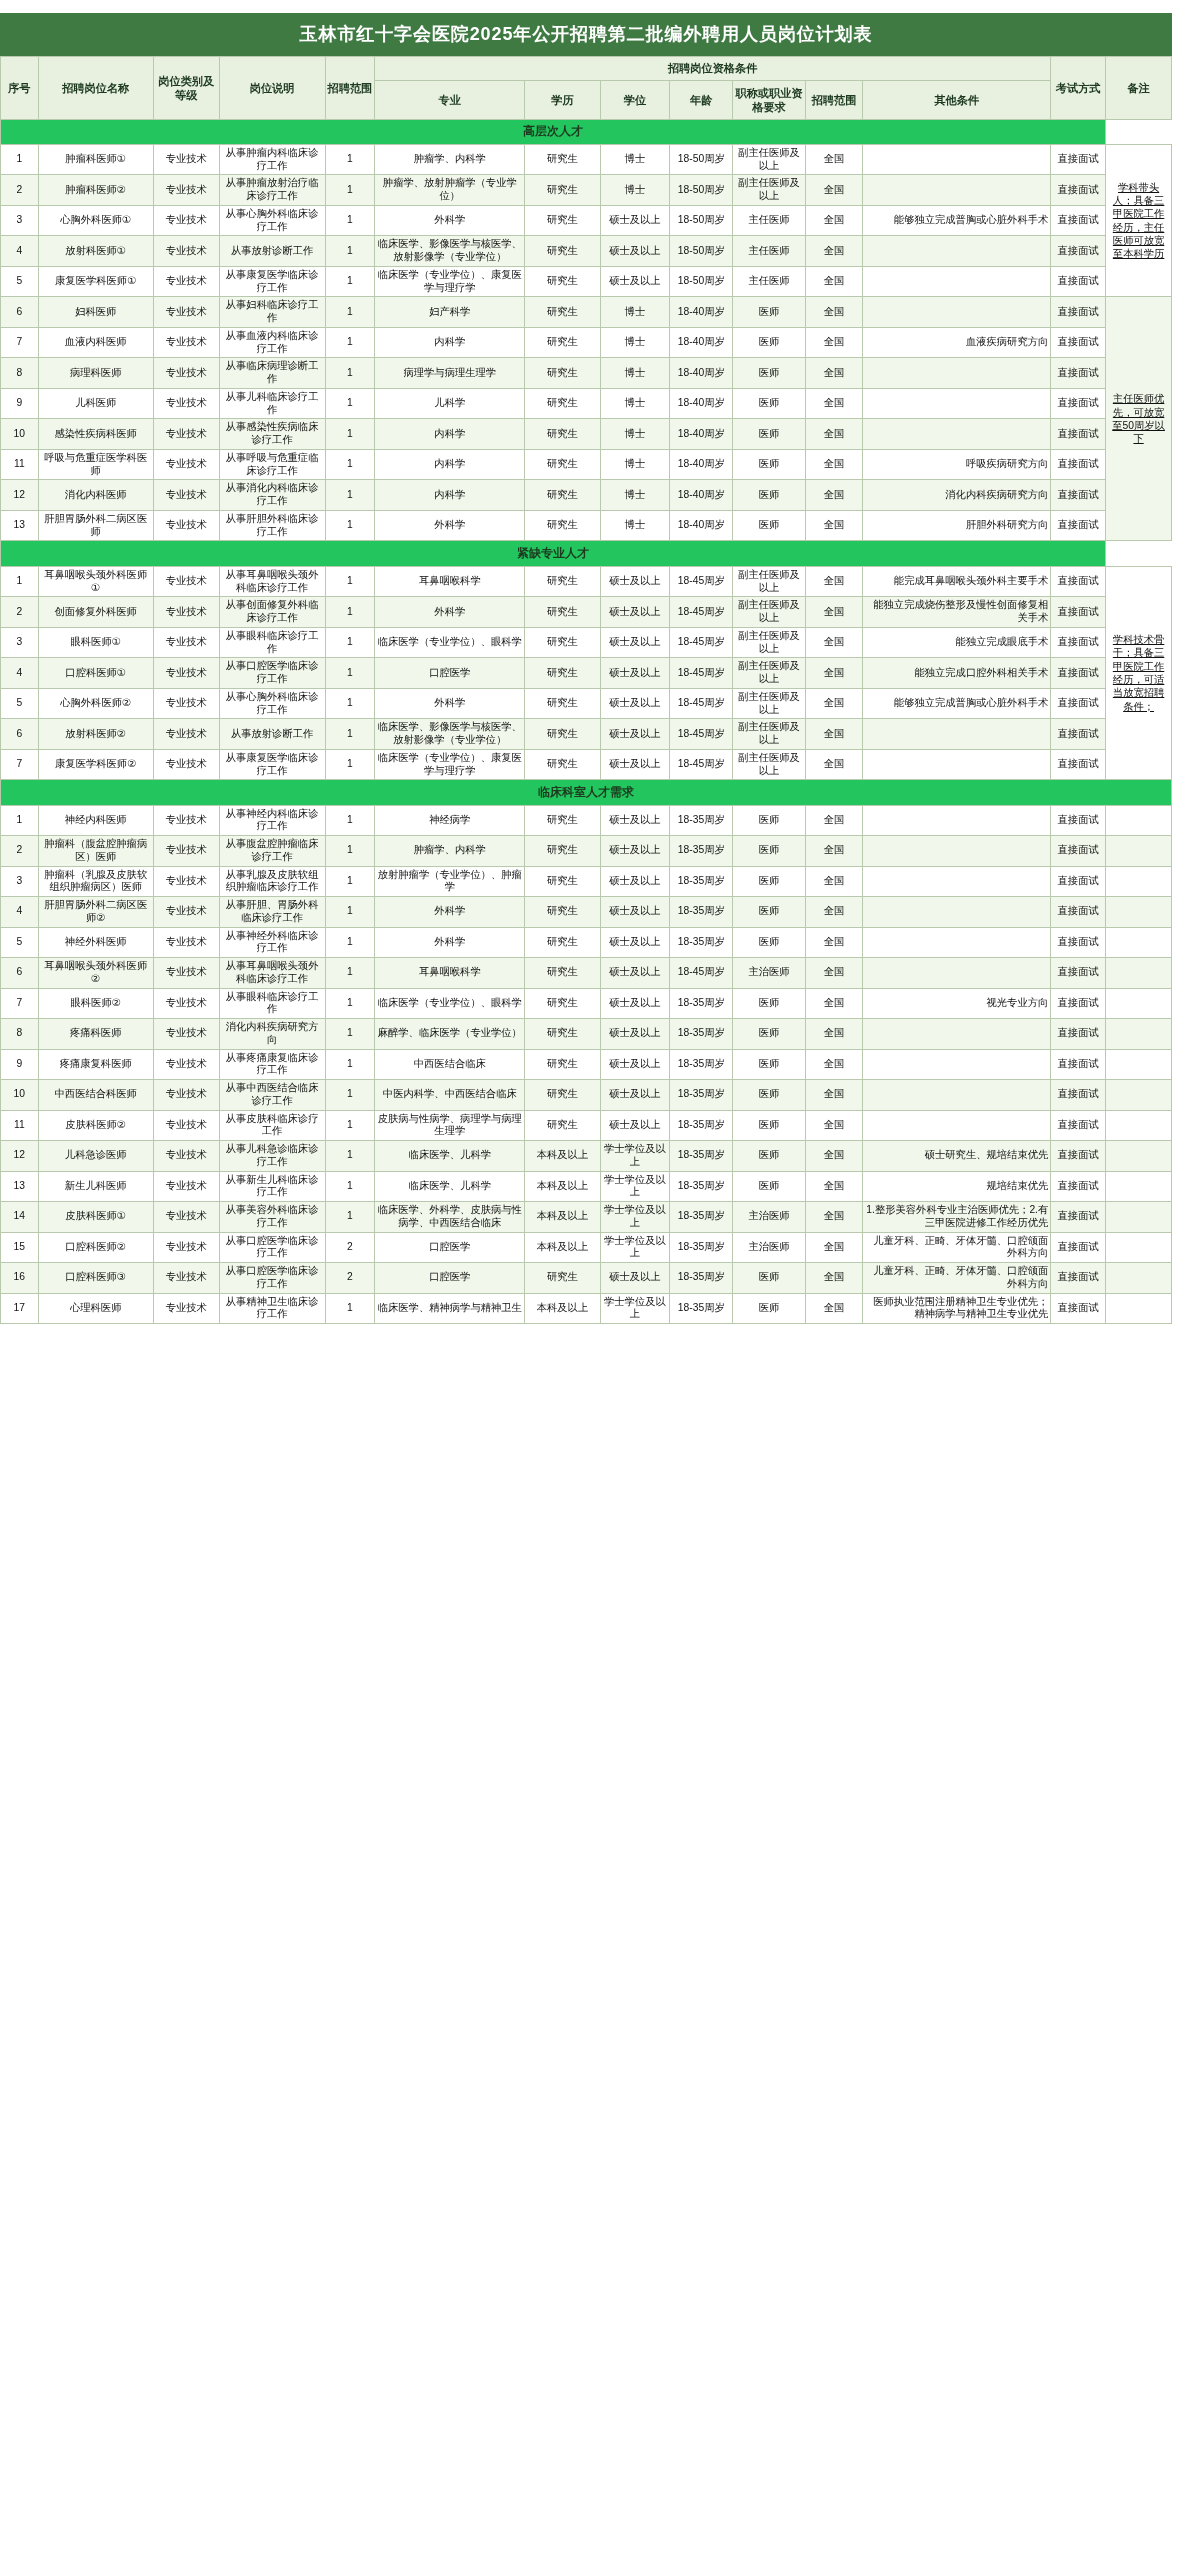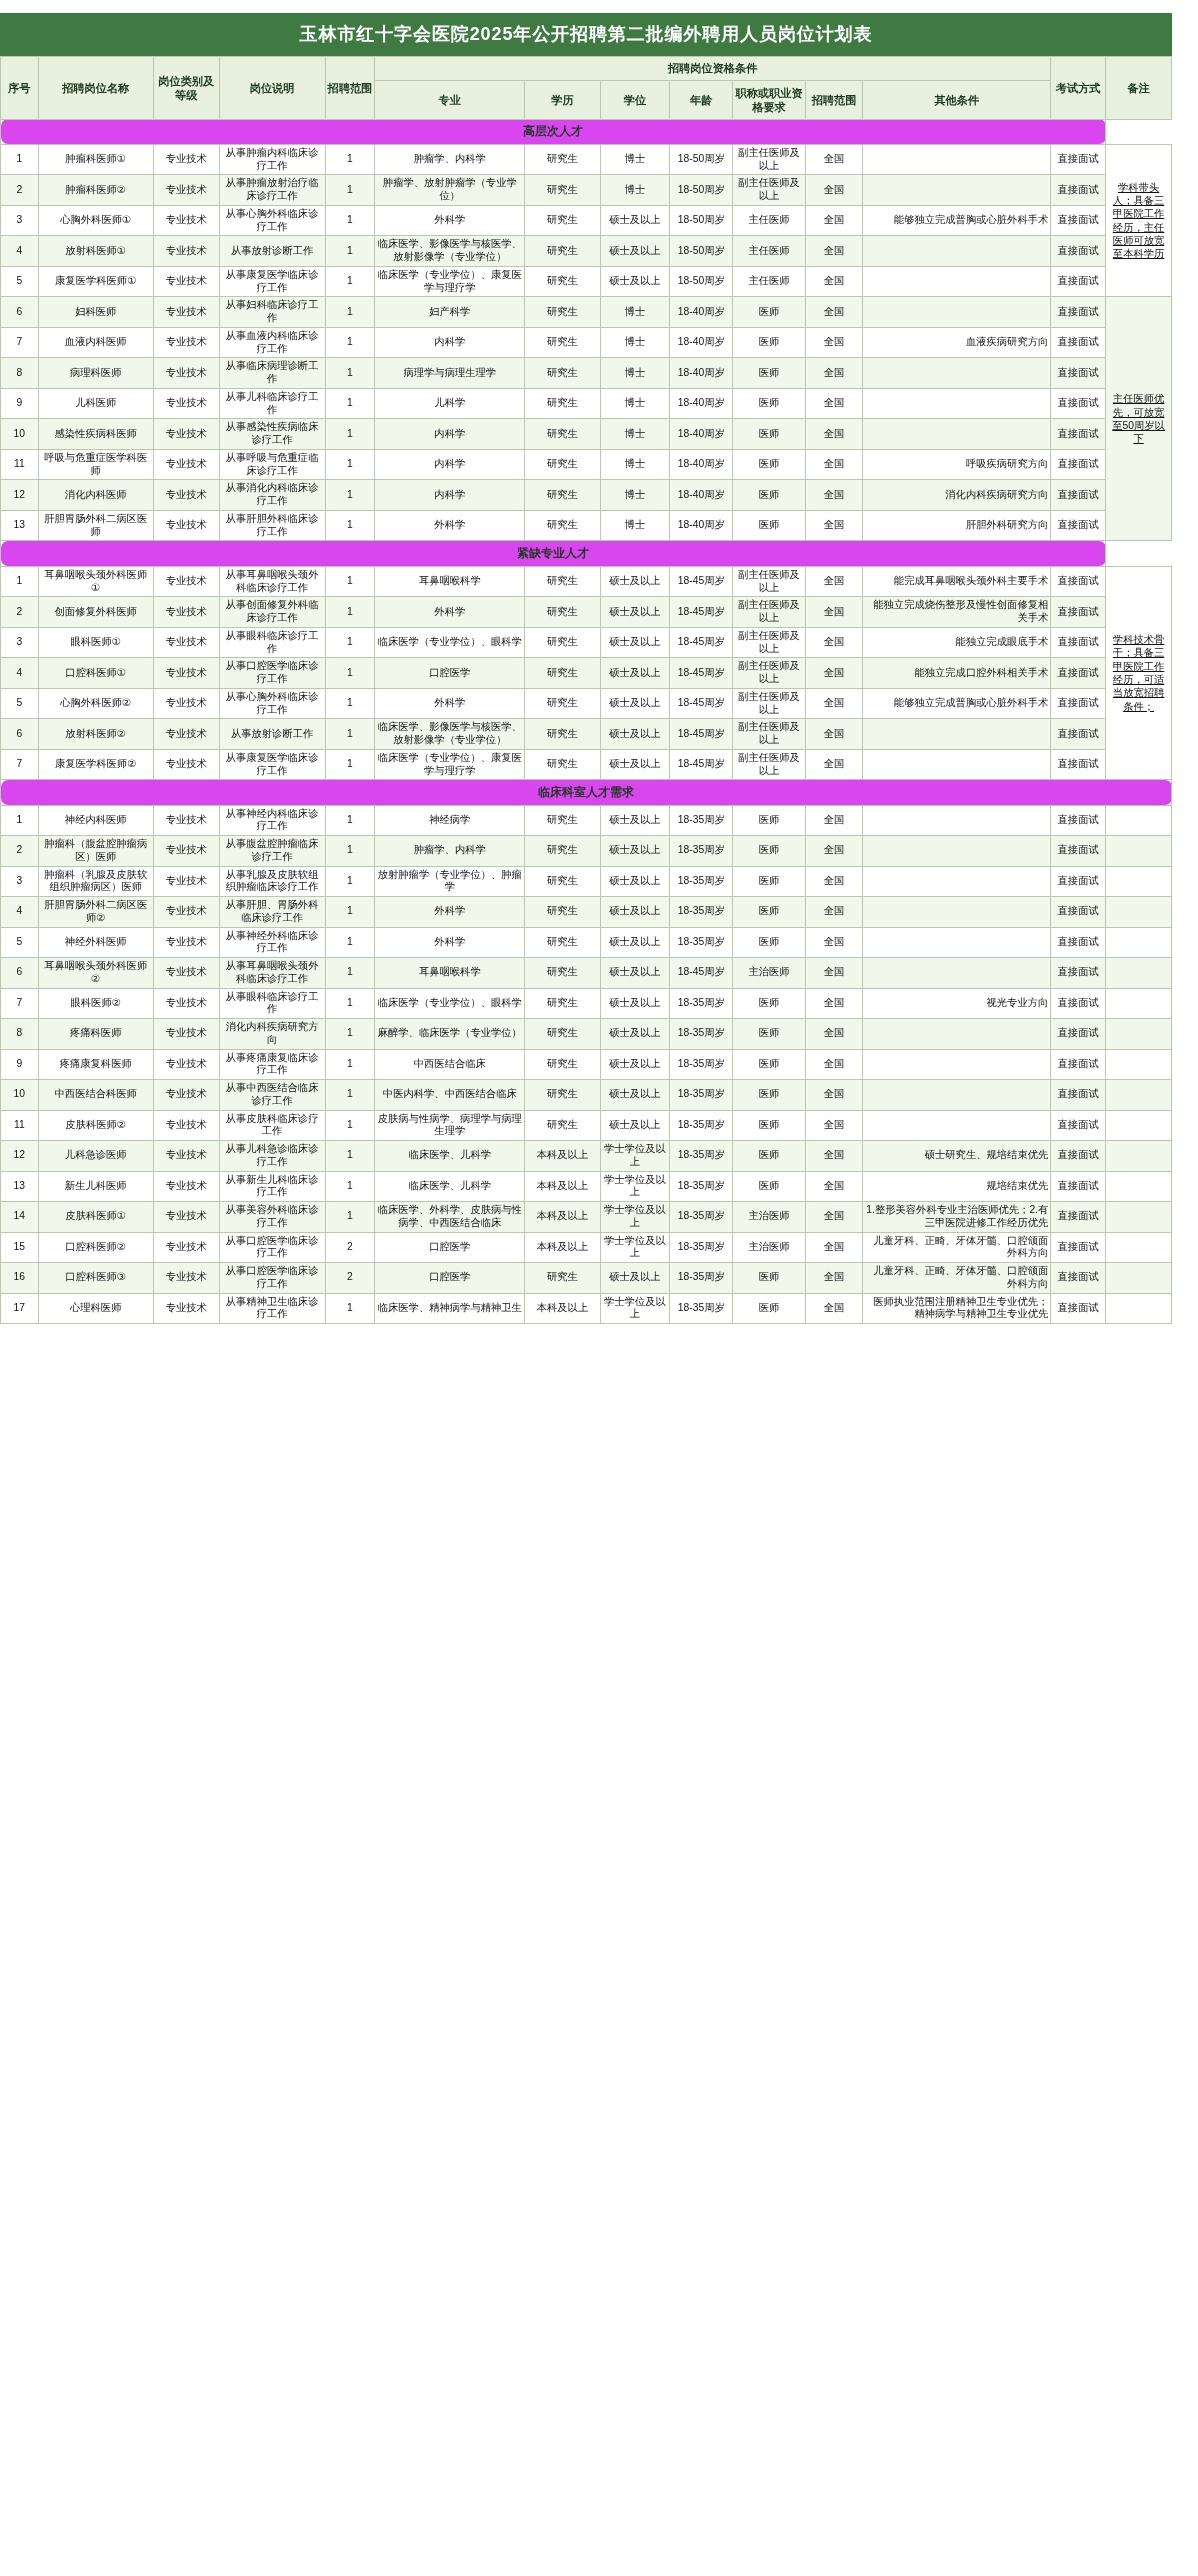--- a/index.html
+++ b/index.html
@@ -3,21 +3,21 @@
 <meta charset="utf-8">
 <style>
   html,body{margin:0;padding:0;background:#ffffff;}
   body{font-family:"Liberation Sans","DejaVu Sans",sans-serif;color:#111;}
   #page{width:984px;min-height:2576px;background:#fff;padding:13px 0 17px 0;box-sizing:border-box;}
   .wrap{width:1172px;margin:0 auto;}
   .title-bar{background:#3f7a43;color:#fff;text-align:center;font-size:18px;font-weight:bold;letter-spacing:0.9px;padding:8.4px 0 8.4px 0;border:0.9px solid #3f7a43;}
   table{border-collapse:collapse;width:100%;table-layout:fixed;}
   td,th{border:0.9px solid #b9c9ae;font-size:10.3px;line-height:1.25;text-align:center;vertical-align:middle;padding:1.9px 1.9px;word-break:break-all;}
   thead th{background:#e8f0e0;font-weight:bold;font-size:11.2px;color:#1d3a1f;padding:4.7px 1.9px;text-align:center;}
-  .sect td{background:#d946ef;font-weight:bold;font-size:12px;color:#1d3a1f;padding:4.7px 0;border-radius:7px;}
+  .sect td{background:#22c55e;font-weight:bold;font-size:12px;color:#1d3a1f;padding:4.7px 0;}
   tbody tr.even td{background:#f1f7ea;}
   tbody tr.odd td{background:#ffffff;}
   .idx{width:28px;}
   .c-name{width:86px;}
   .c-type{width:49px;}
   .c-desc{width:79px;}
   .c-num{width:37px;}
   .c-major{width:112px;}
   .c-edu{width:56px;}
   .c-deg{width:52px;}

